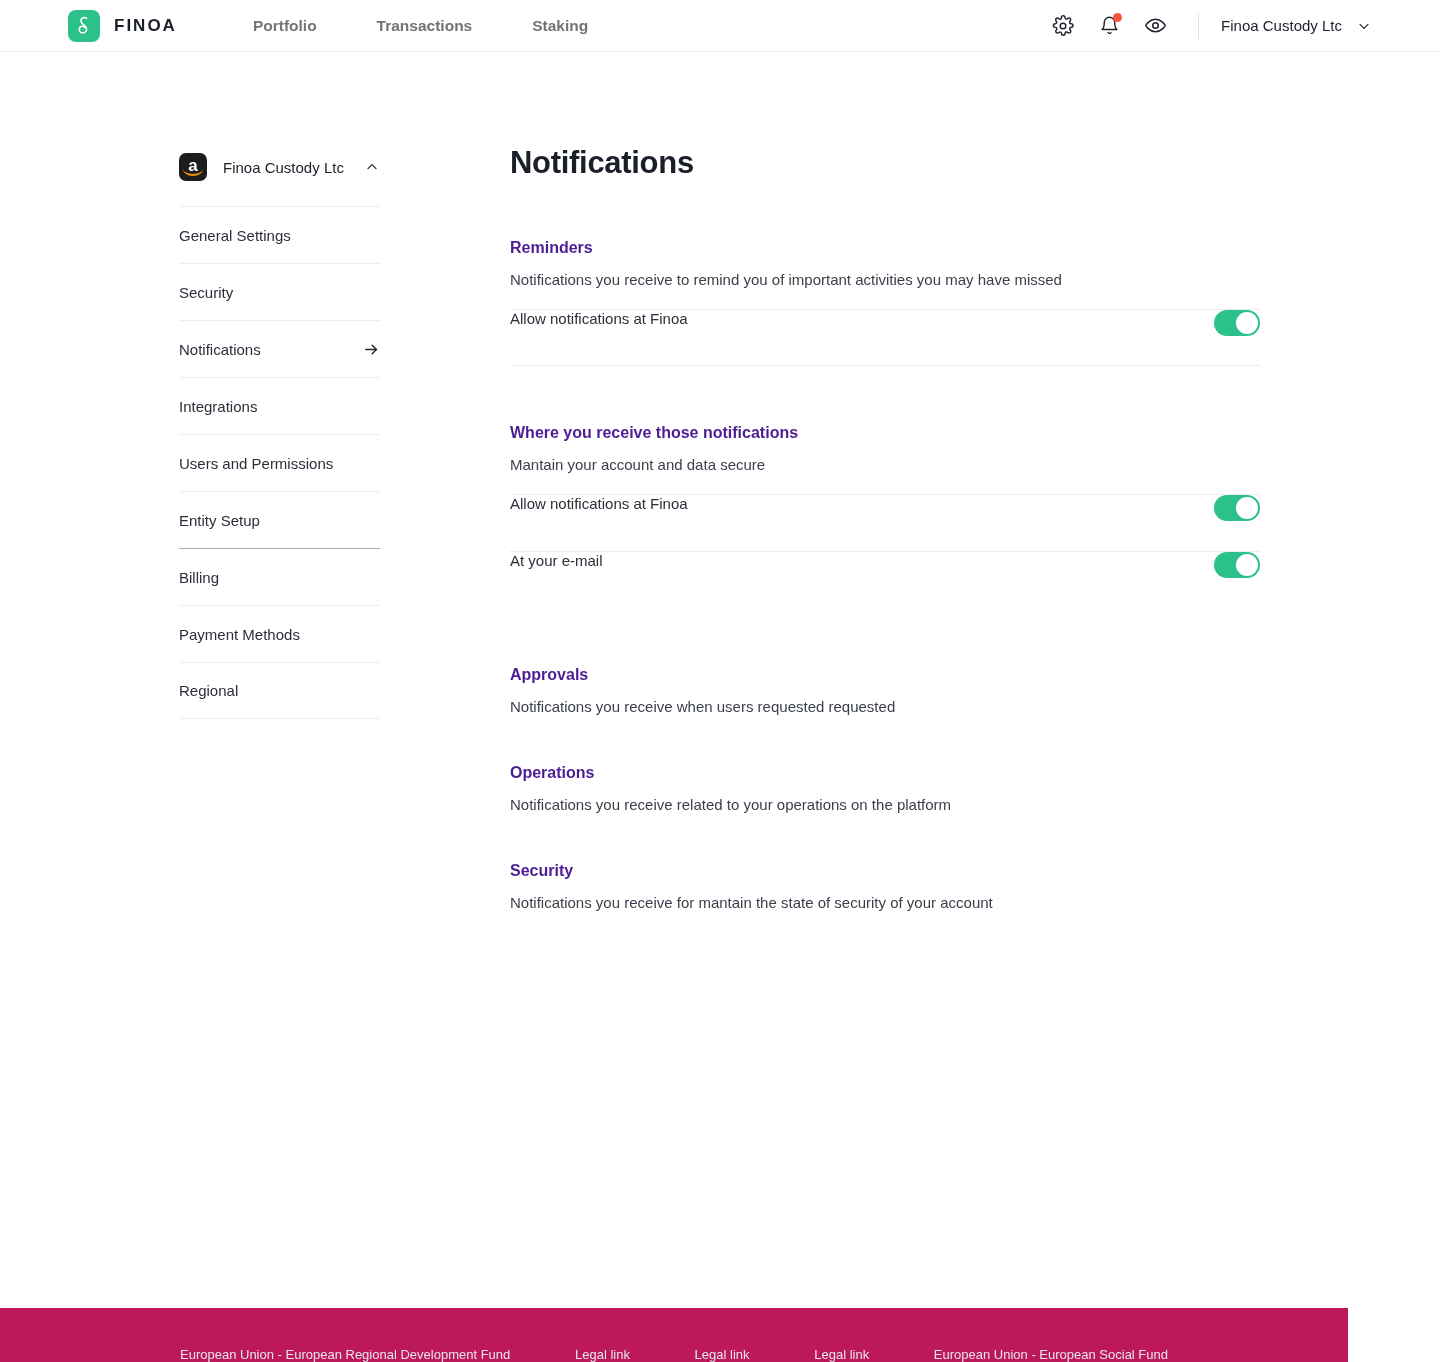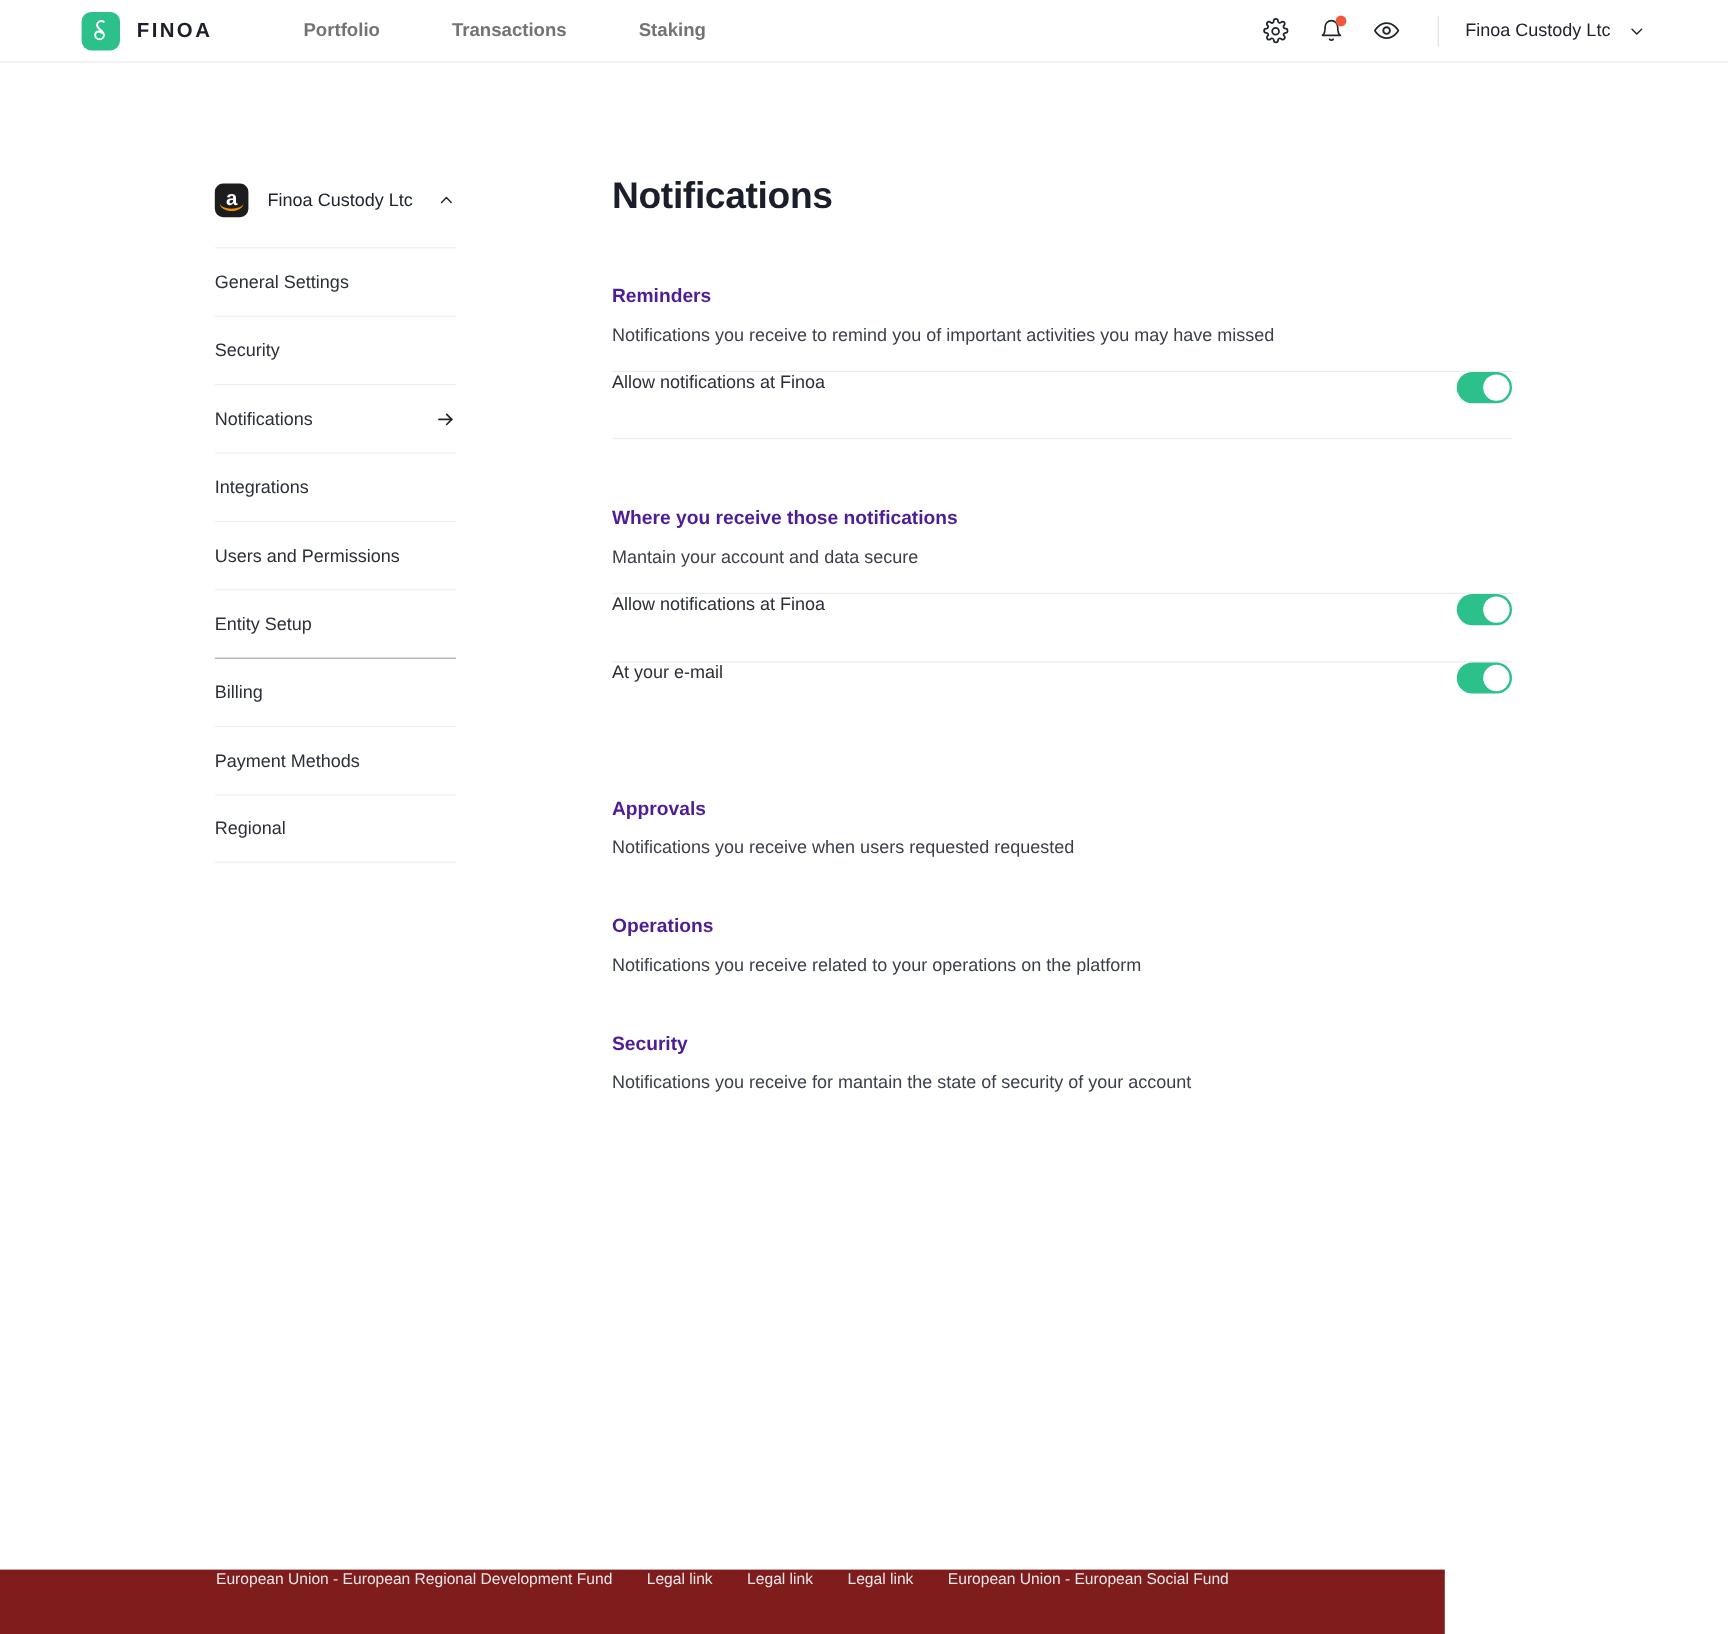--- a/index.html
+++ b/index.html
@@ -130,23 +130,23 @@
     background: #ffffff;
   }
   .switch.on .knob { left: 22px; }
 
   .gap-lg { height: 58px; }
   .gap-md { height: 49px; }
 
   
   .footer {
     position: absolute; left: 0; top: 1308px;
-    width: 1204px; height: 54px;
-    background: #7f1d1d;
-    display: flex; align-items: flex-start;
+    width: 1348px; height: 54px;
+    background: #be185d;
+    display: flex; align-items: flex-end;
   }
   .footer-inner {
     width: 100%; padding: 0 180px;
     display: flex; align-items: center; justify-content: space-between;
   }
   .foot-item {
     font-size: 13px; color: #e6e7ea; white-space: nowrap; cursor: pointer;
   }
   .foot-item.static { cursor: default; }
 </style>

